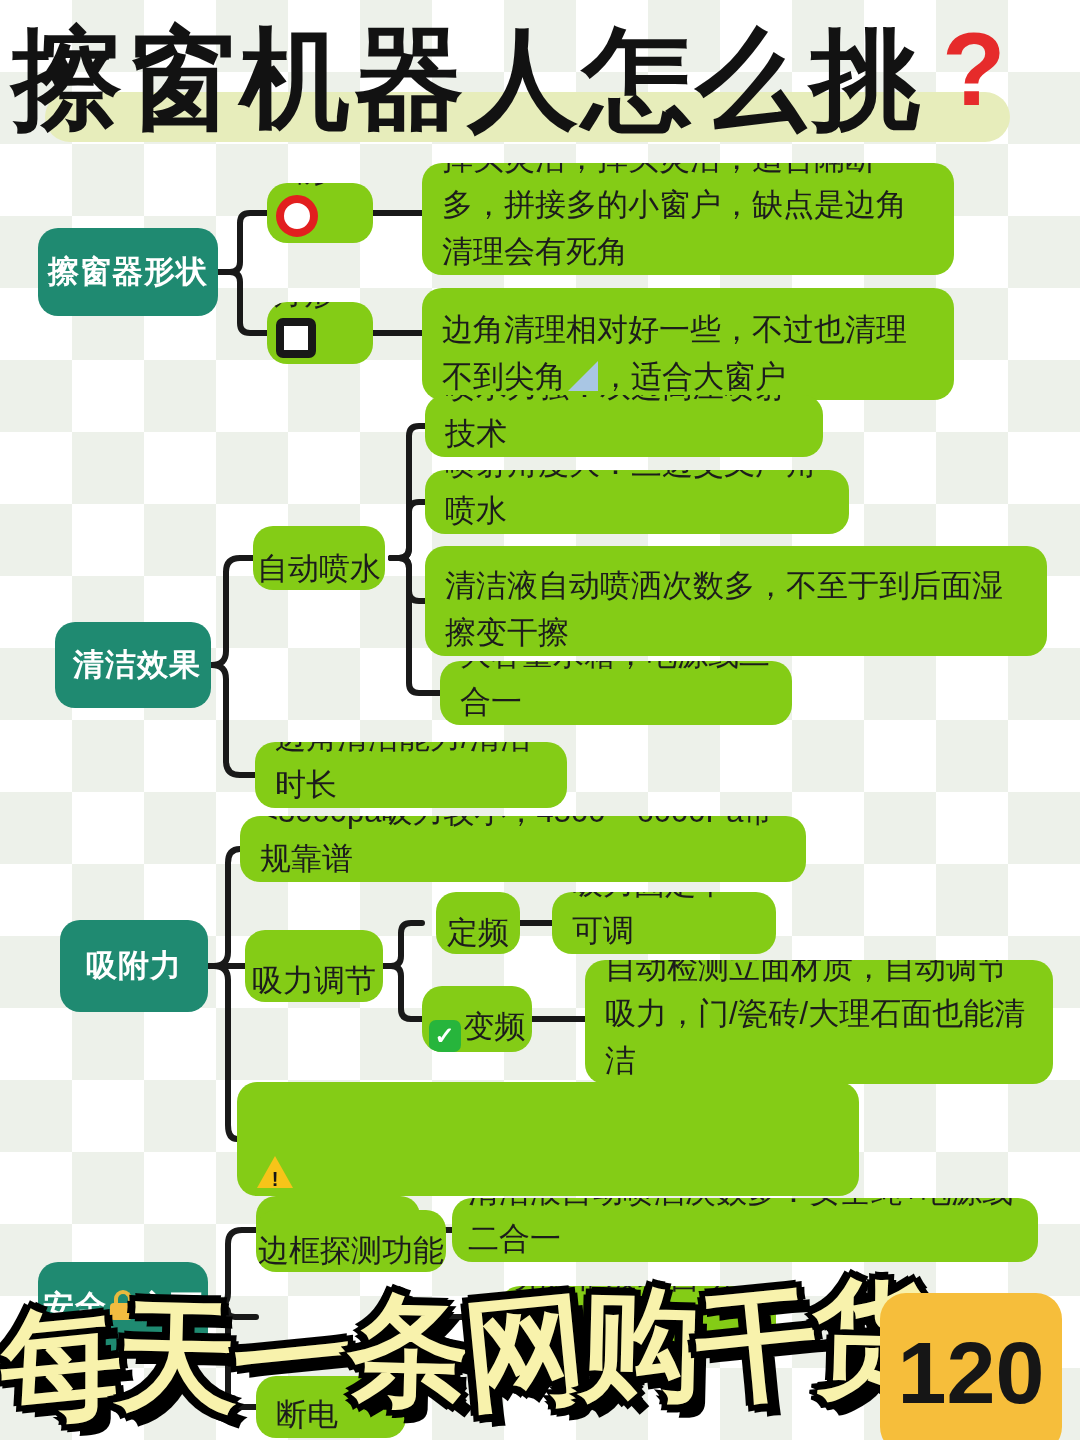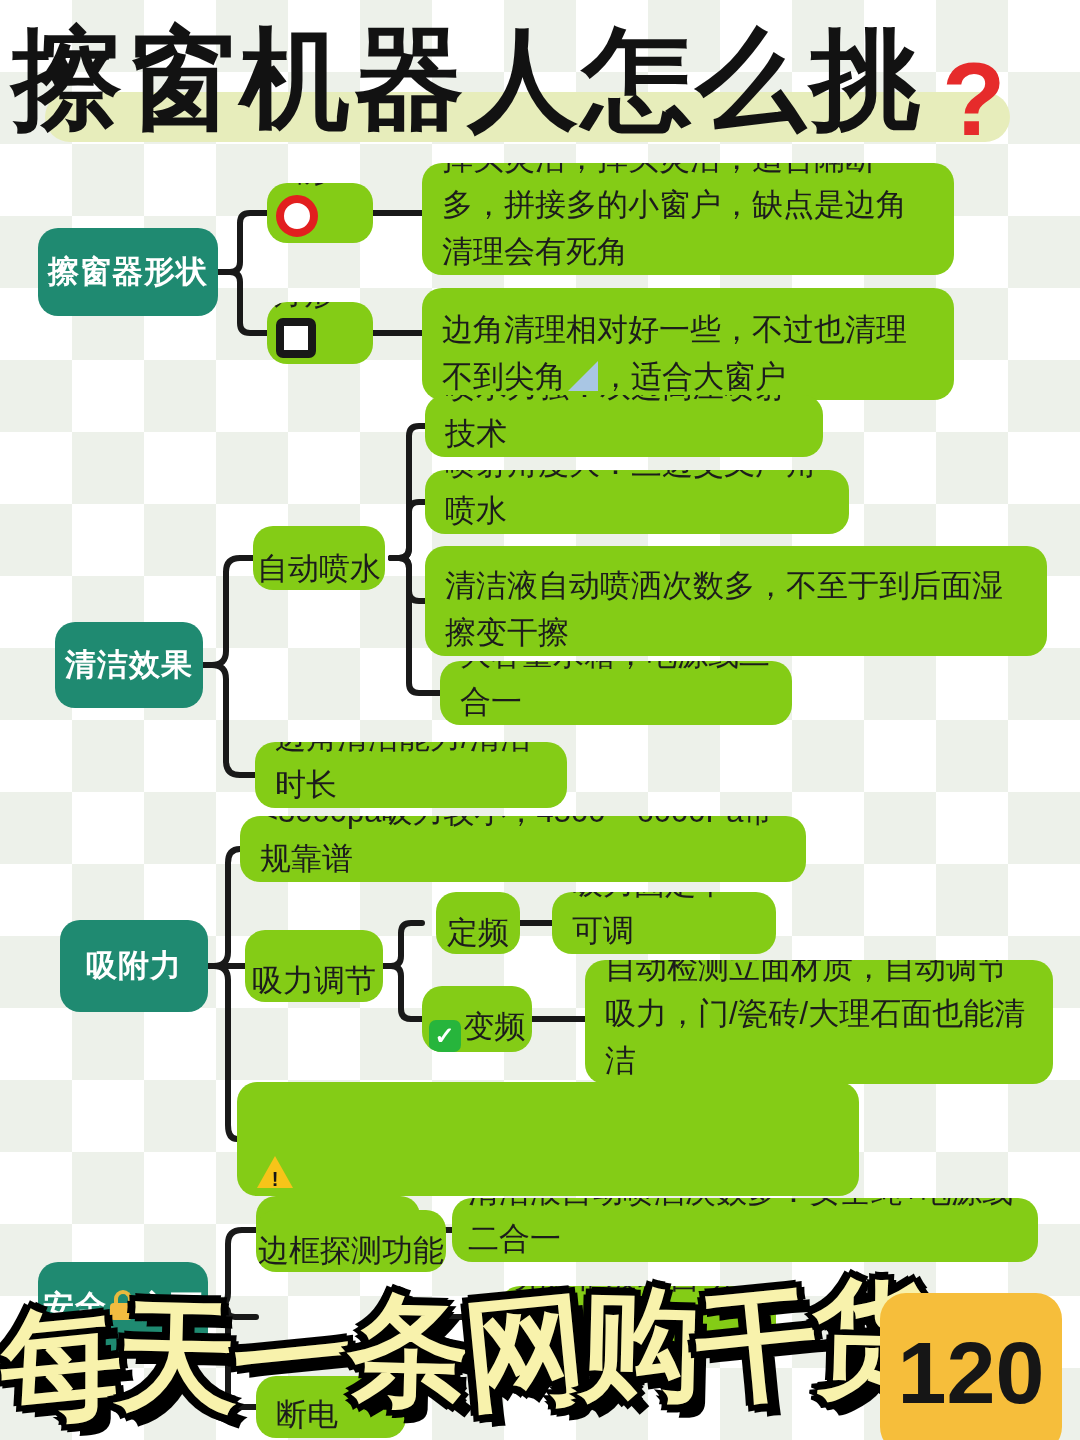--- a/index.html
+++ b/index.html
@@ -15,21 +15,21 @@
   }
   .abs{position:absolute;}
   
   .title-highlight{
     left:45px;top:92px;width:965px;height:50px;
     background:#e7edbb;border-radius:25px;z-index:1;
   }
   .title{
     left:12px;top:6px;z-index:2;white-space:nowrap;
     font-size:110px;font-weight:900;color:#121212;letter-spacing:4px;
-    display:flex;align-items:flex-end;
+    display:flex;align-items:flex-start;
   }
   .qmark{color:#e62b2b;font-size:104px;font-weight:900;margin-left:18px;transform:translateY(4px);}
   
   svg.links{left:0;top:0;z-index:1;}
   .gnode{
     background:#1f8a71;color:#ffffff;border-radius:20px;z-index:2;
     display:flex;align-items:center;justify-content:center;
     font-size:31px;font-weight:700;letter-spacing:1px;white-space:nowrap;
   }
   .node{
@@ -126,21 +126,21 @@
   <span class="txt" style="padding:0 6px;">
     <span>方形</span><span class="ic-square"></span>
   </span>
 </div>
 <div class="abs node" style="left:422px;top:288px;width:532px;height:112px;">
   <span class="txt">
     <span>边角清理相对好一些，不过也清理不到尖角</span><span class="ic-ruler"></span><span>，适合大窗户</span>
   </span>
 </div>
 
-<div class="abs gnode" style="left:55px;top:622px;width:148px;height:86px;">清洁效果</div>
+<div class="abs gnode" style="left:55px;top:622px;width:148px;height:86px;padding-left:8px;">清洁效果</div>
 <div class="abs node center" style="left:253px;top:526px;width:132px;height:64px;">自动喷水</div>
 <div class="abs node" style="left:425px;top:395px;width:398px;height:62px;">
   <span class="txt">喷水力强：双边高压喷射技术</span>
 </div>
 <div class="abs node" style="left:425px;top:470px;width:424px;height:64px;">
   <span class="txt">喷射角度大：三边交叉广角喷水</span>
 </div>
 <div class="abs node" style="left:425px;top:546px;width:622px;height:110px;">
   <span class="txt">清洁液自动喷洒次数多，不至于到后面湿擦变干擦</span>
 </div>

